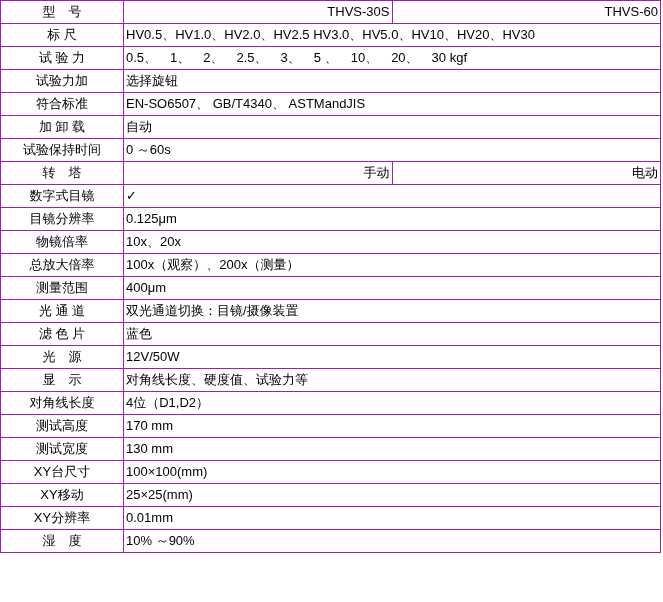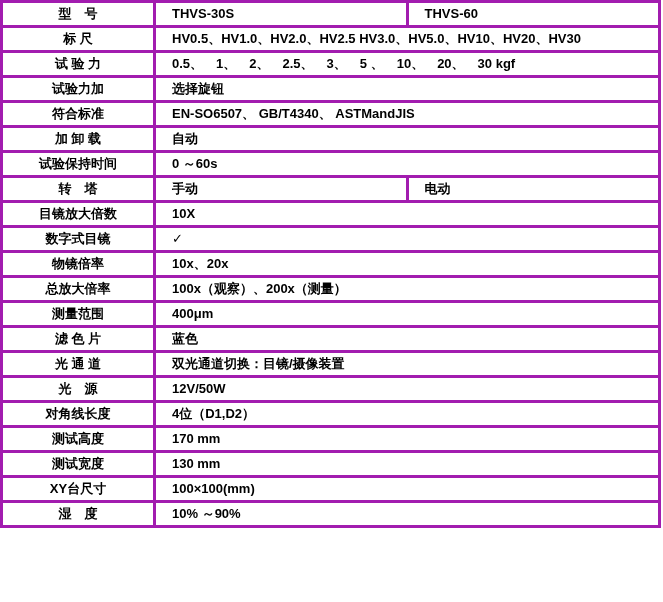--- a/index.html
+++ b/index.html
@@ -15,39 +15,38 @@
     color: #000000;
     overflow: hidden;
   }
   #spec-table {
     width: 661px;
     border-collapse: collapse;
     table-layout: fixed;
     margin: 0;
   }
   #spec-table td {
-    border: 3px solid #a21caf;
-    padding: 1px 16px;
+    border: 1px solid #a21caf;
+    padding: 1px 2px;
     height: 20px;
     line-height: 18px;
     vertical-align: middle;
     font-size: 13px;
     white-space: nowrap;
     overflow: hidden;
-    font-weight: bold;
   }
   td.label {
     width: 118px;
     text-align: center;
   }
   td.val-center {
     text-align: left;
   }
   td.split-cell {
-    text-align: left;
+    text-align: right;
     width: 50%;
   }
 </style>
 </head>
 <body>
 
 <table id="spec-table">
   <tbody>
       <tr>
         <td class="label">型　号</td>
@@ -77,65 +76,77 @@
       <tr>
         <td class="label">试验保持时间</td>
         <td class="val-center" colspan="2">0 ～60s</td>
       </tr>
       <tr>
         <td class="label">转　塔</td>
         <td class="split-cell">手动</td>
         <td class="split-cell">电动</td>
       </tr>
       <tr>
-        <td class="label">目镜放大倍数</td>
-        <td class="val-center" colspan="2">10X</td>
+        <td class="label">数字式目镜</td>
+        <td class="val-center" colspan="2">✓</td>
       </tr>
       <tr>
-        <td class="label">数字式目镜</td>
-        <td class="val-center" colspan="2">✓</td>
+        <td class="label">目镜分辨率</td>
+        <td class="val-center" colspan="2">0.125μm</td>
       </tr>
       <tr>
         <td class="label">物镜倍率</td>
         <td class="val-center" colspan="2">10x、20x</td>
       </tr>
       <tr>
         <td class="label">总放大倍率</td>
         <td class="val-center" colspan="2">100x（观察）、200x（测量）</td>
       </tr>
       <tr>
         <td class="label">测量范围</td>
         <td class="val-center" colspan="2">400μm</td>
       </tr>
       <tr>
+        <td class="label">光 通 道</td>
+        <td class="val-center" colspan="2">双光通道切换：目镜/摄像装置</td>
+      </tr>
+      <tr>
         <td class="label">滤 色 片</td>
         <td class="val-center" colspan="2">蓝色</td>
       </tr>
       <tr>
-        <td class="label">光 通 道</td>
-        <td class="val-center" colspan="2">双光通道切换：目镜/摄像装置</td>
+        <td class="label">光　源</td>
+        <td class="val-center" colspan="2">12V/50W</td>
       </tr>
       <tr>
-        <td class="label">光　源</td>
-        <td class="val-center" colspan="2">12V/50W</td>
+        <td class="label">显　示</td>
+        <td class="val-center" colspan="2">对角线长度、硬度值、试验力等</td>
       </tr>
       <tr>
         <td class="label">对角线长度</td>
         <td class="val-center" colspan="2">4位（D1,D2）</td>
       </tr>
       <tr>
         <td class="label">测试高度</td>
         <td class="val-center" colspan="2">170 mm</td>
       </tr>
       <tr>
         <td class="label">测试宽度</td>
         <td class="val-center" colspan="2">130 mm</td>
       </tr>
       <tr>
         <td class="label">XY台尺寸</td>
         <td class="val-center" colspan="2">100×100(mm)</td>
       </tr>
       <tr>
+        <td class="label">XY移动</td>
+        <td class="val-center" colspan="2">25×25(mm)</td>
+      </tr>
+      <tr>
+        <td class="label">XY分辨率</td>
+        <td class="val-center" colspan="2">0.01mm</td>
+      </tr>
+      <tr>
         <td class="label">湿　度</td>
         <td class="val-center" colspan="2">10% ～90%</td>
       </tr>
     </tbody>
 </table>
 
 </body></html>

